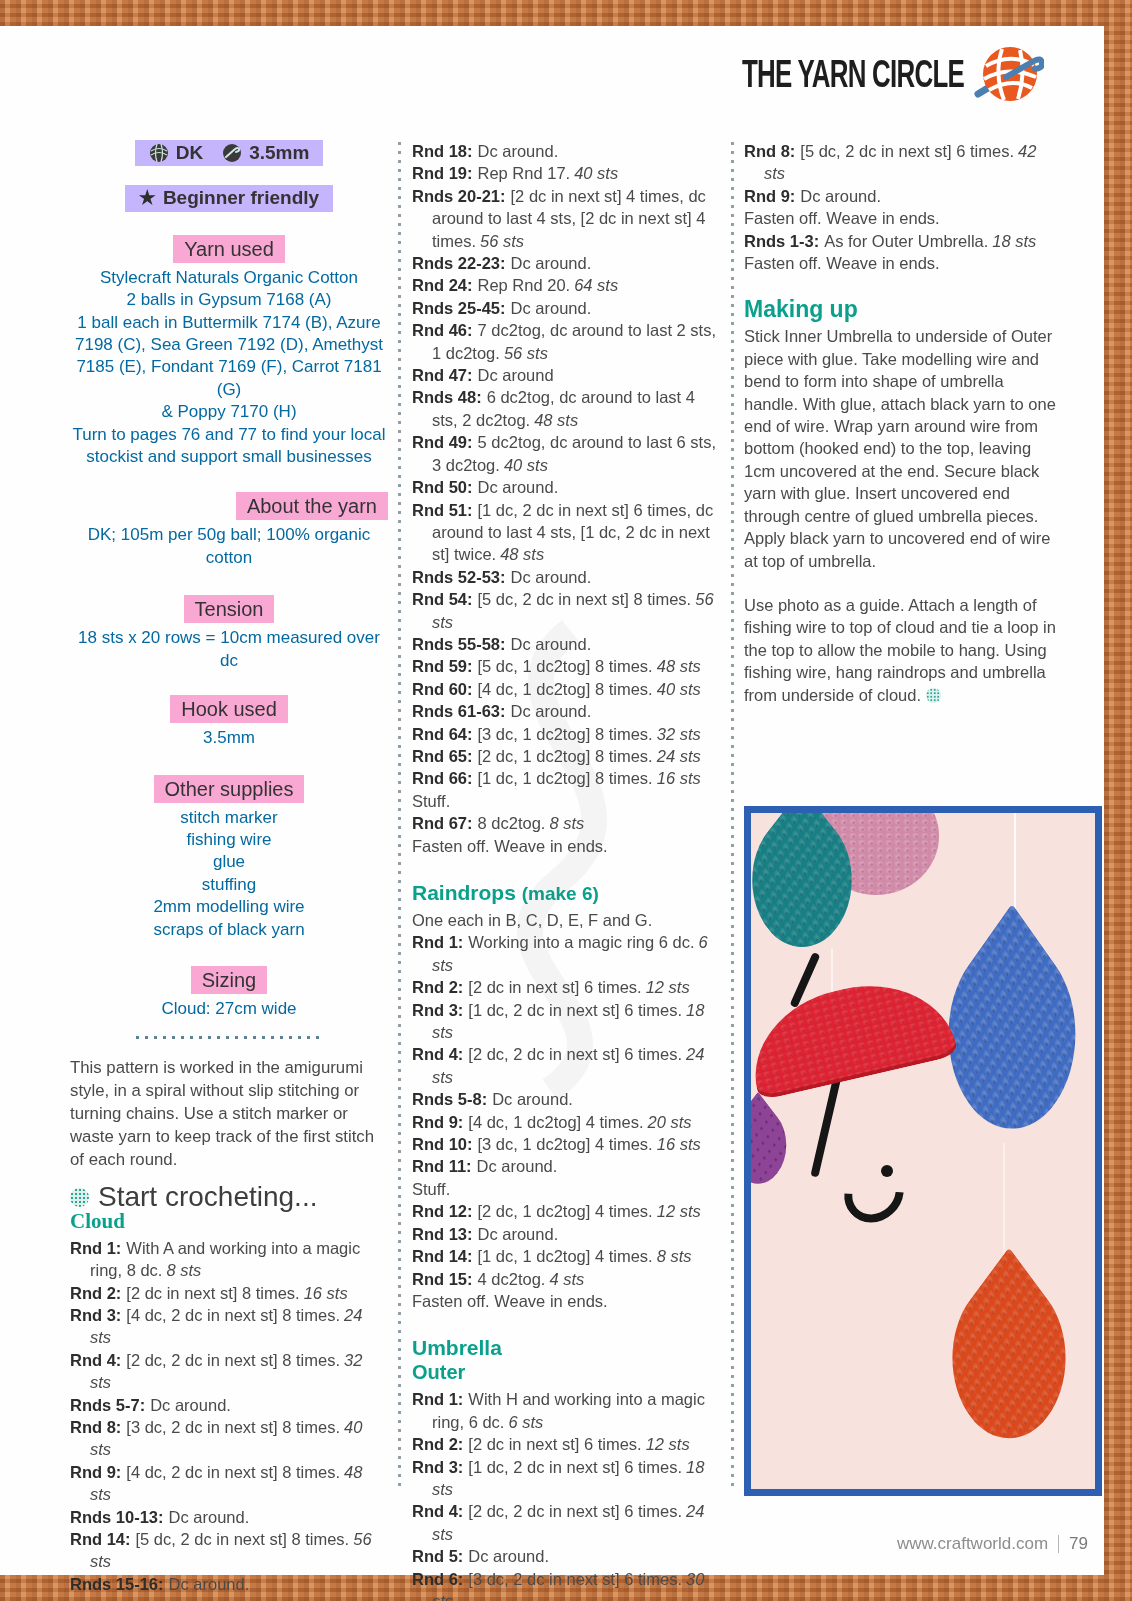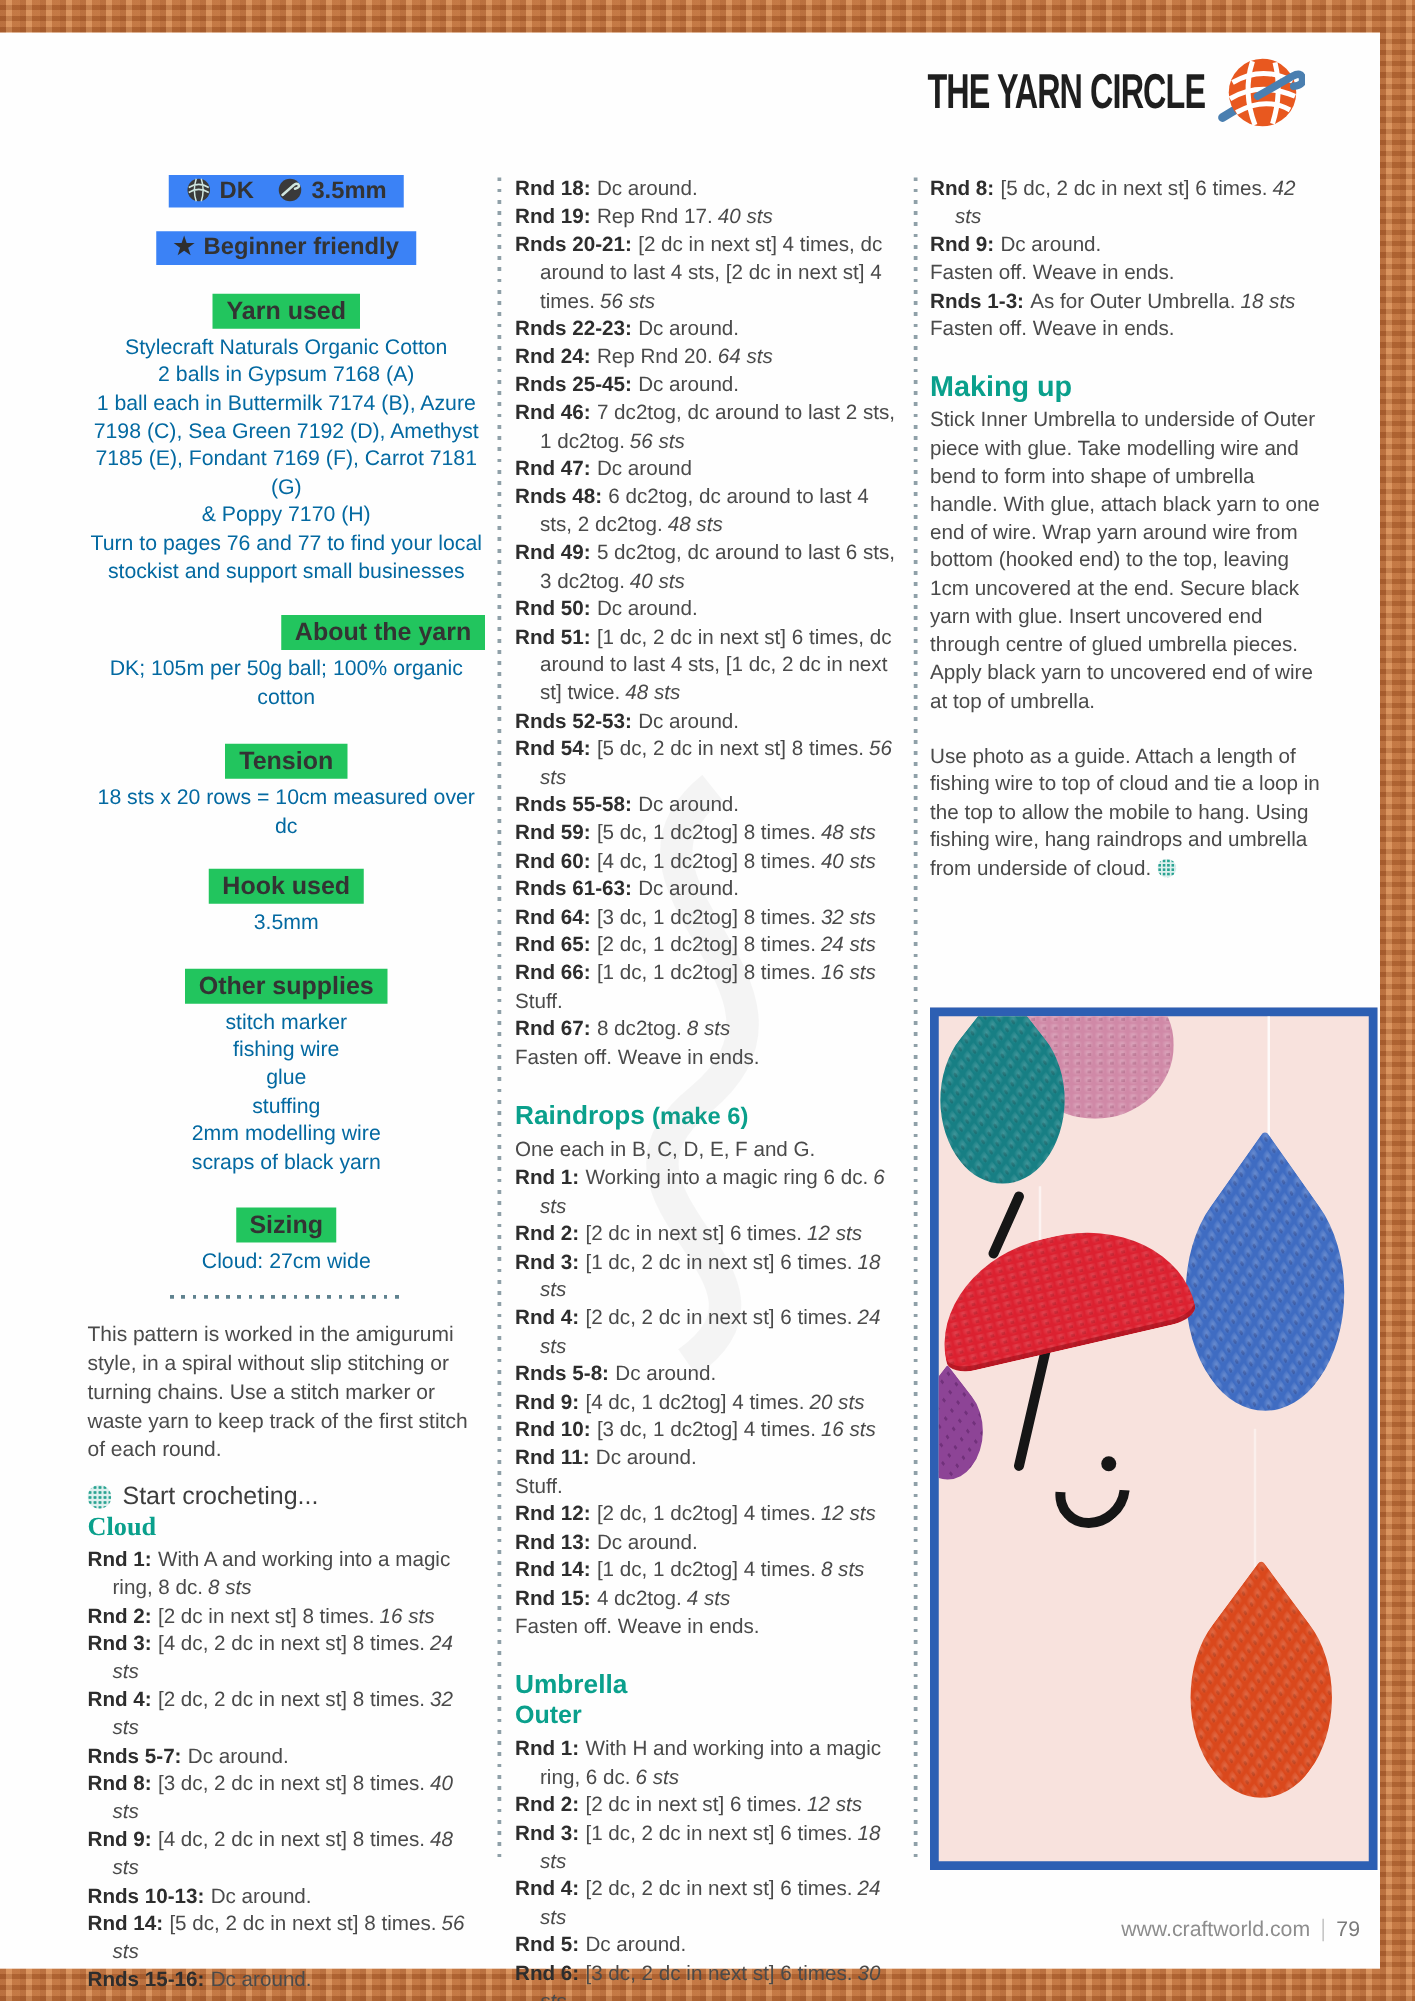--- a/index.html
+++ b/index.html
@@ -23,34 +23,34 @@
   .col{position:absolute;top:140px;font-size:16.5px;line-height:22.4px;}
   .col1{left:70px;width:318px;text-align:center;}
   .col2{left:412px;width:312px;text-align:left;}
   .col3{left:744px;width:318px;text-align:left;}
   .divider{position:absolute;top:142px;width:3px;
     background-image:repeating-linear-gradient(to bottom,#8fa0a8 0 3px,transparent 3px 9px);}
   .d1{left:398px;height:1345px;}
   .d2{left:731px;height:1345px;}
 
   
-  .chip,.sec-title{display:inline-block;background:#22c55e;color:#333;font-weight:bold;padding:2px 11px;}
+  .chip,.sec-title{display:inline-block;background:#f9a8d4;color:#333;font-weight:normal;padding:2px 11px;}
   .sec-title{font-size:20px;line-height:24px;margin-bottom:4px;}
   .badge-row{display:flex;justify-content:center;}
-  .badge-box{display:flex;gap:7px;background:#3b82f6;padding:2px 14px;font-size:19px;font-weight:bold;color:#333;}
+  .badge-box{display:flex;align-items:center;gap:7px;background:#c4b5fd;padding:2px 14px;font-size:19px;font-weight:bold;color:#333;}
   .b2{margin-top:19px;}
   .star{font-size:19px;color:#2e2e2e;}
   .mt-yarn{margin-top:23px;}
   .info-lines{color:#0369a1;font-size:17px;line-height:22.4px;}
   .mt-about{margin-top:24px;text-align:right;} .mt-tension{margin-top:26px;} .mt-hook{margin-top:23px;}
   .mt-other{margin-top:25px;} .mt-sizing{margin-top:25px;}
   .dots-h{margin:16px auto 0;width:186px;height:3px;
     background-image:repeating-linear-gradient(to right,#5f828f 0 3px,transparent 3px 9px);}
   .intro{margin-top:17px;text-align:left;font-size:16.8px;line-height:23px;color:#4a4a4a;}
-  .start-head{margin-top:15px;text-align:left;font-size:20px;color:#3d3d3d;display:flex;align-items:center;gap:9px;}
+  .start-head{margin-top:15px;text-align:left;font-size:28px;color:#3d3d3d;display:flex;align-items:center;gap:9px;}
   .dotball{display:inline-block;width:19px;height:19px;border-radius:50%;flex:0 0 aupx;
     background-image:radial-gradient(#2aa392 1.1px,transparent 1.2px);background-size:4px 4px;background-color:rgba(42,163,146,.15);}
   .dotball-sm{width:15px;height:15px;vertical-align:-2px;display:inline-block;border-radius:50%;
     background-image:radial-gradient(#2aa392 1px,transparent 1.1px);background-size:3.5px 3.5px;background-color:rgba(42,163,146,.15);}
 
   .teal-h{color:#0aa08c;font-weight:bold;font-size:21px;line-height:25px;margin:0 0 3px;text-align:left;}
   .teal-h small{font-size:19px;}
   .mt-cloud{font-family:Liberation Serif, serif;}
   .rounds{text-align:left;}
   .rnd{padding-left:20px;text-indent:-20px;}

